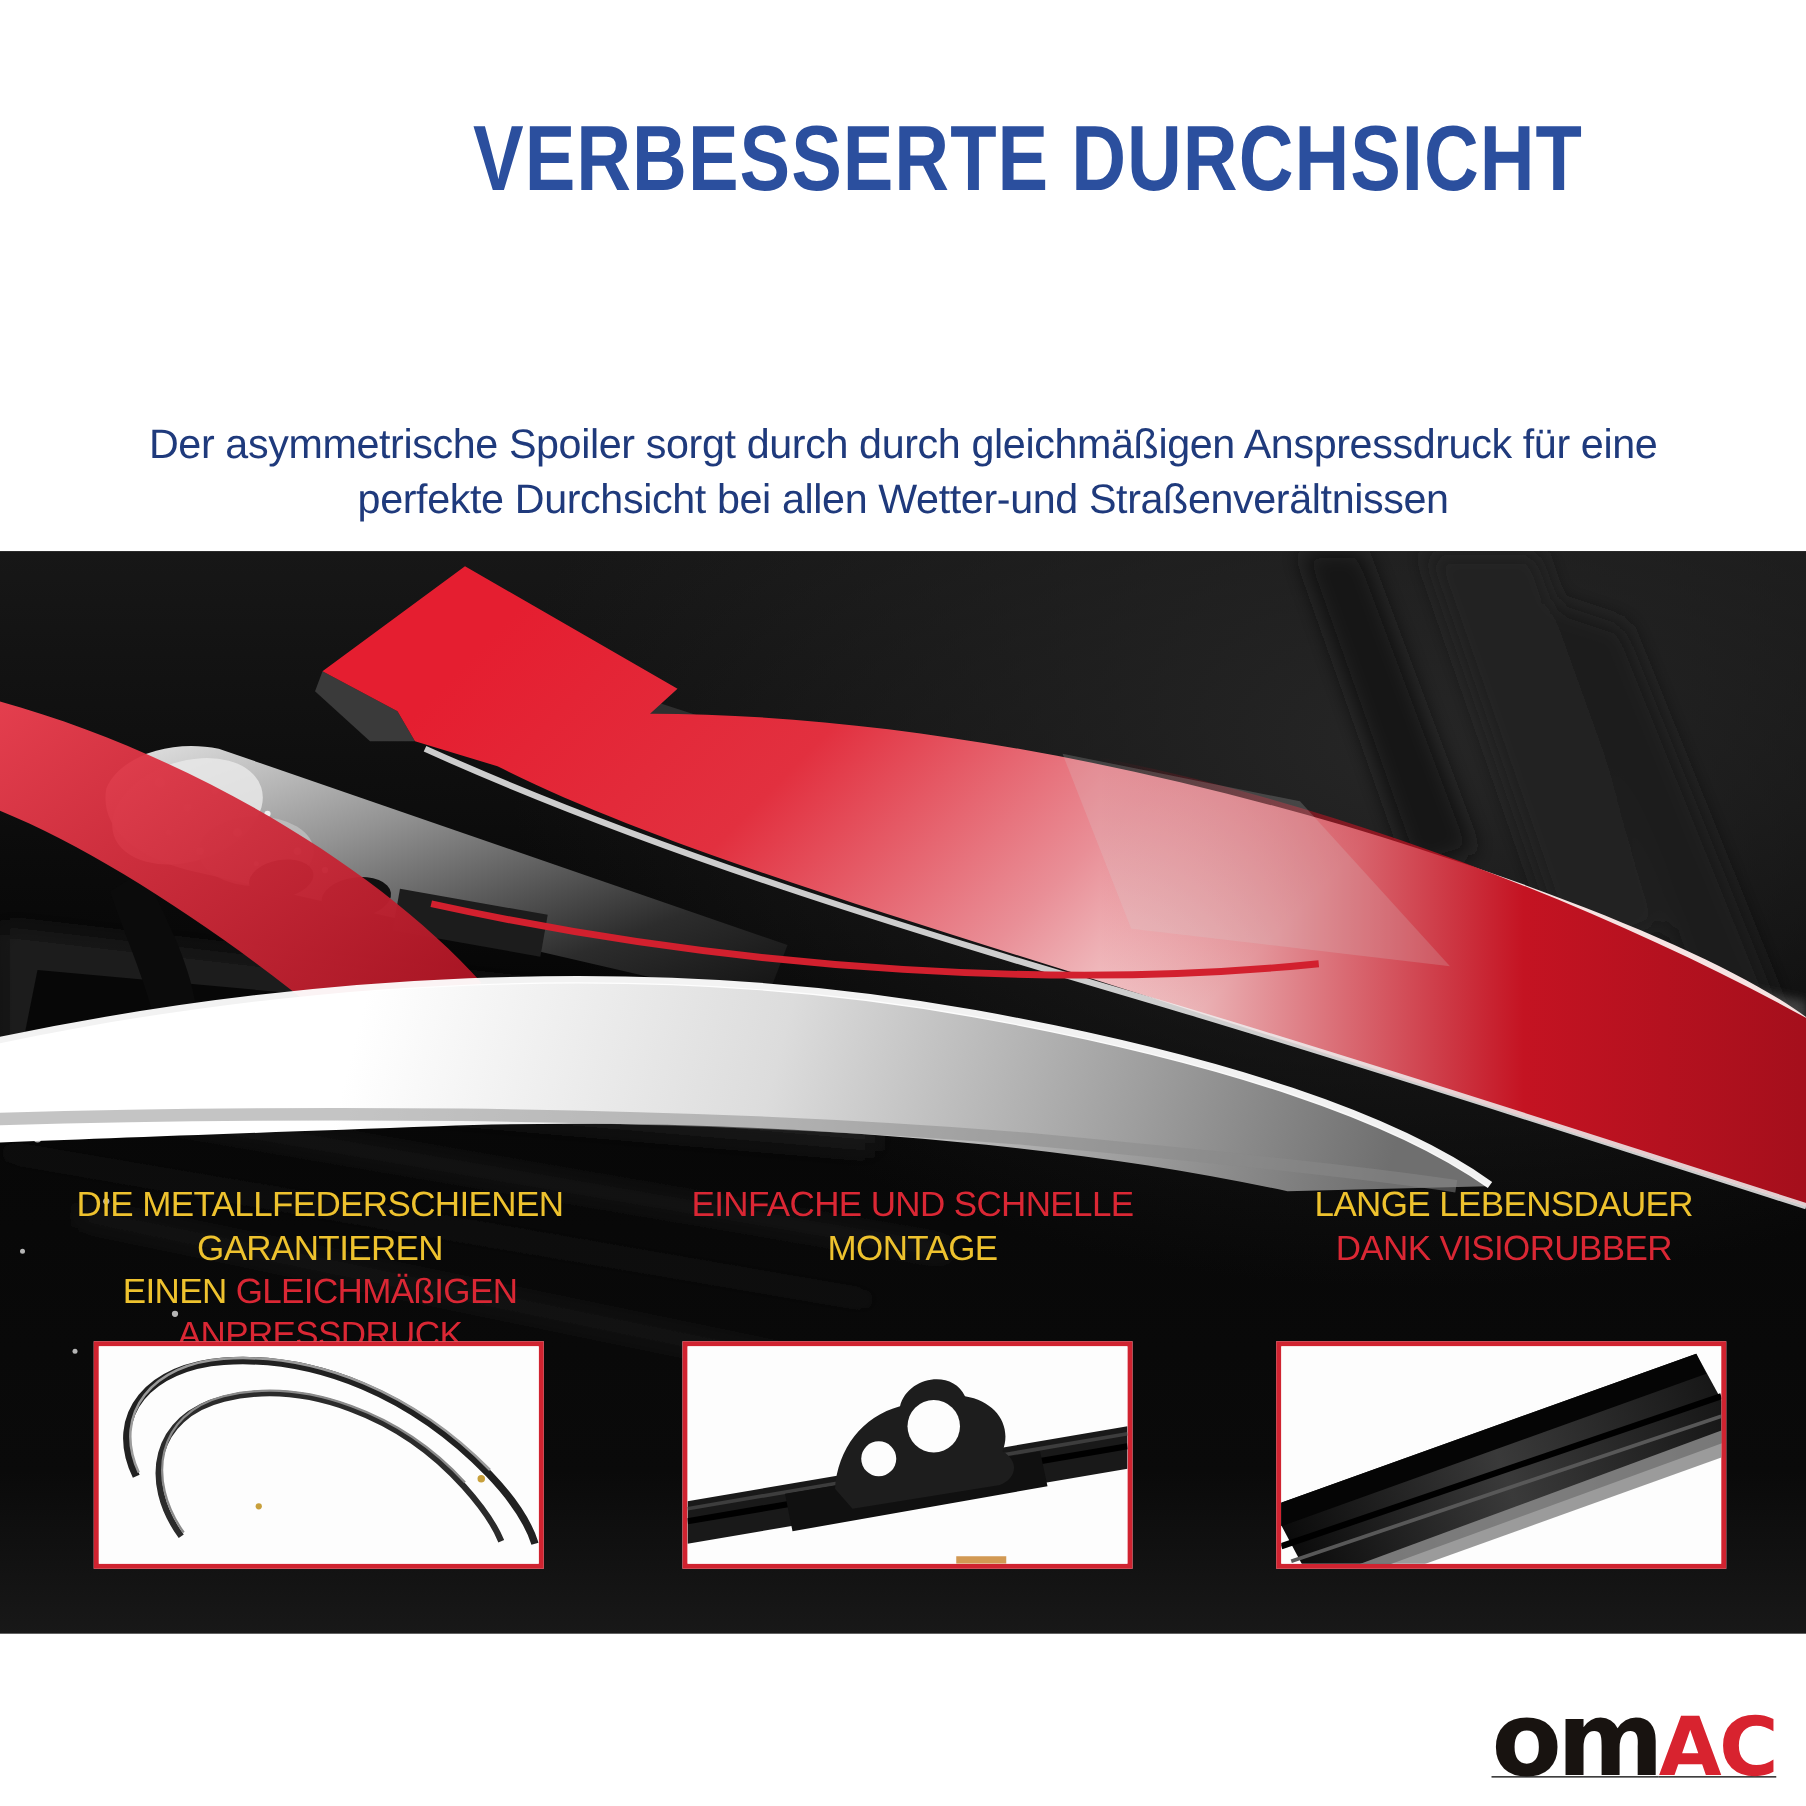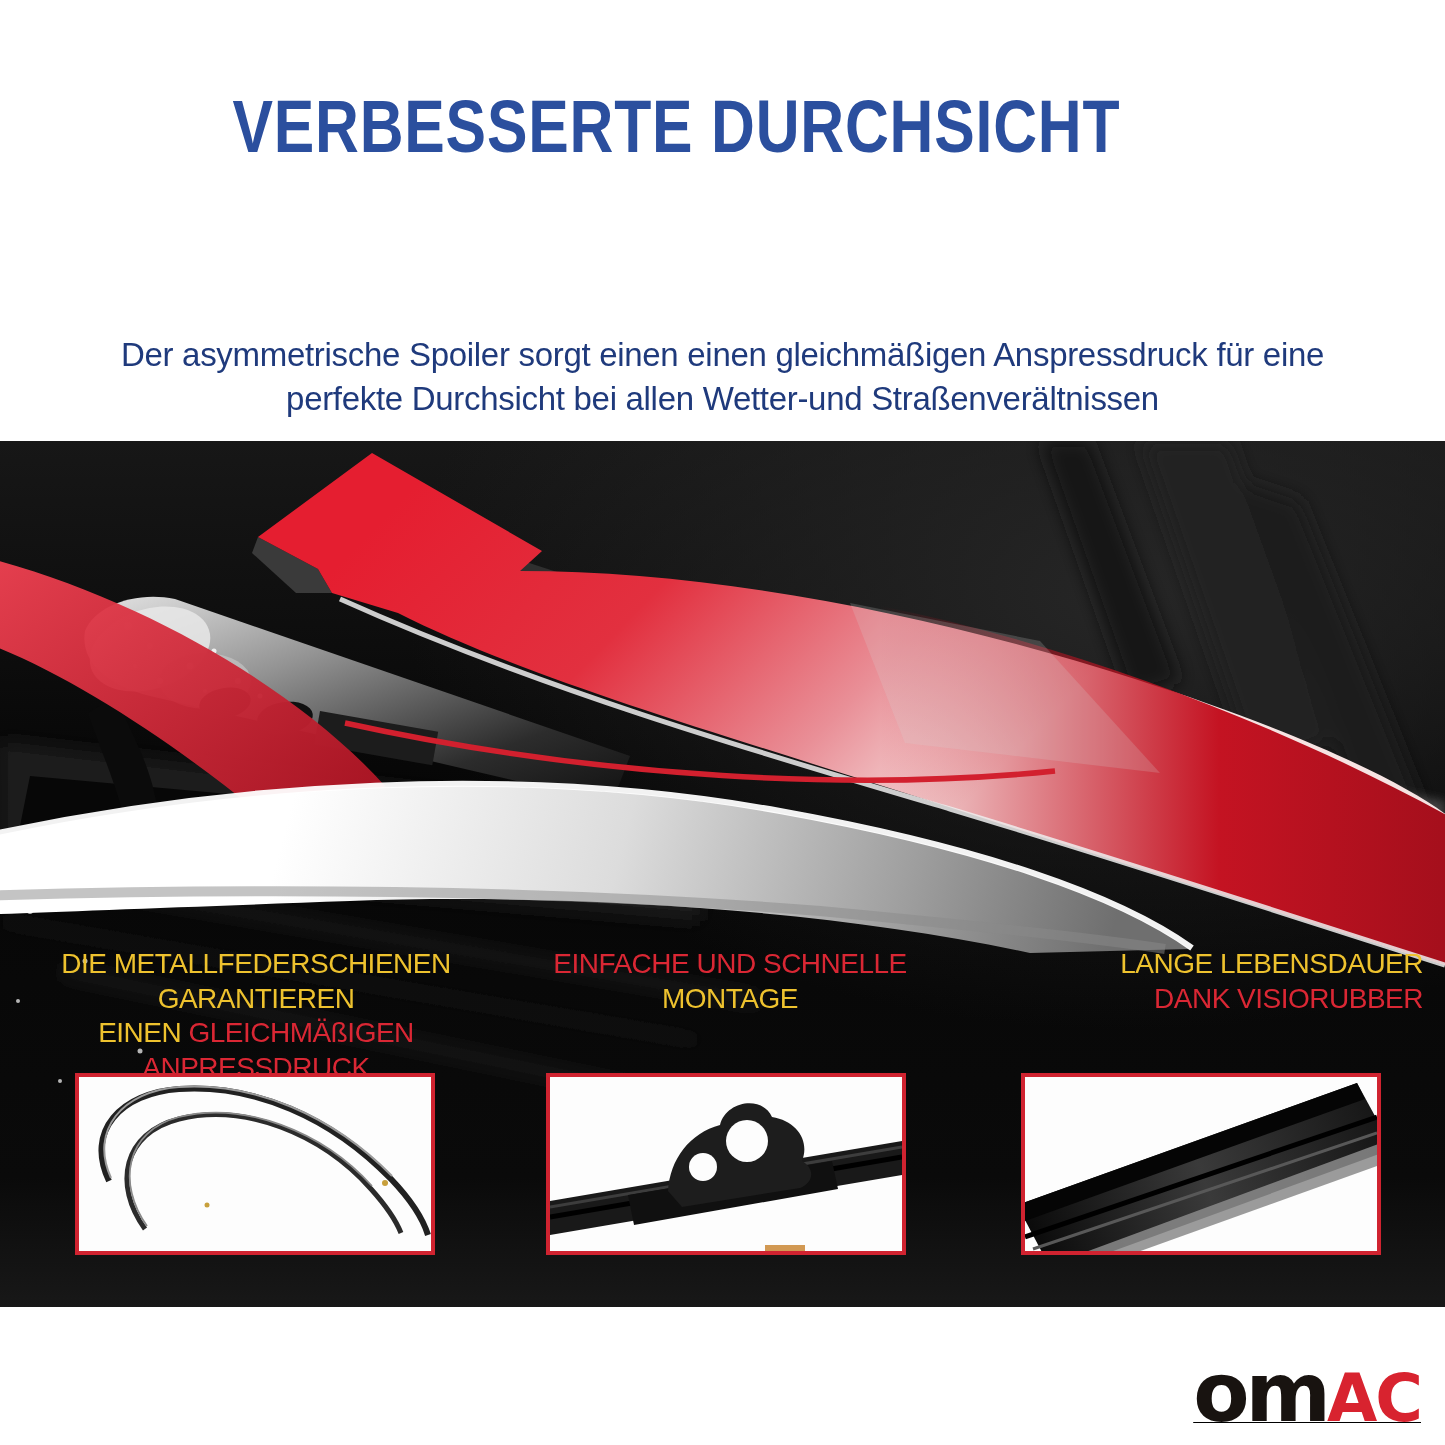--- a/index.html
+++ b/index.html
@@ -15,41 +15,41 @@
   }
   .badge-diamond::after{
     content:"";position:absolute;inset:7px;border:2px solid #e9e9e9;
   }
   .badge-label{
     position:absolute;left:0;top:74px;width:206px;text-align:center;
     color:#ffffff;font-weight:bold;font-style:italic;font-size:27px;line-height:1.06;
     transform:scaleX(.92);
   }
   
-  .title-wrap{position:absolute;left:0;top:84px;width:1352px;text-align:center;}
+  .title-wrap{position:absolute;left:12px;top:84px;width:1352px;text-align:right;}
   .title{
     display:inline-block;color:#2b4f9e;font-weight:bold;font-size:74px;
     letter-spacing:1px;transform:scaleX(.82);white-space:nowrap;
   }
   
   .intro{
     position:absolute;left:0;top:300px;width:1445px;text-align:center;
     color:#1f3a7c;font-size:33px;line-height:1.34;letter-spacing:-.3px;
   }
   .intro b{font-weight:normal;}
   
   .photo{position:absolute;left:0;top:441px;width:1445px;height:866px;background:#0a0a0a;}
   .photo svg.art{position:absolute;left:0;top:0;}
   
   .features{position:absolute;left:0;top:506px;width:1445px;}
   .feature{position:absolute;text-align:center;font-weight:normal;font-size:28px;
     line-height:1.24;letter-spacing:-.5px;}
   .feature.f-left{left:0;width:512px;}
   .feature.f-mid{left:518px;width:424px;}
-  .feature.f-right{left:983px;width:440px;text-align:right;}
+  .feature.f-right{left:983px;width:440px;}
   .fy{color:#eec22e;}
   .fr{color:#da2734;}
   
   .thumb{position:absolute;top:632px;width:352px;height:174px;border:4px solid #d02330;background:#ffffff;}
   .thumb.t1{left:75px;}
   .thumb.t2{left:546px;}
   .thumb.t3{left:1021px;}
   .thumb svg{display:block;}
   
   .footer{position:absolute;left:0;top:1307px;width:1445px;height:138px;background:#ffffff;}
@@ -60,21 +60,21 @@
 </head>
 <body>
 
 <div class="page">
 
 
   <div class="title-wrap">
     <span class="title">VERBESSERTE DURCHSICHT</span>
   </div>
 
-  <p class="intro"><span>Der </span><b>asymmetrische Spoiler</b><span> sorgt einen einen gleichmäßigen Anspressdruck für eine</span><br><span>perfekte Durchsicht bei allen Wetter-und Straßenverältnissen</span></p>
+  <p class="intro"><span>Der </span><b>asymmetrische Spoiler</b><span> sorgt durch durch gleichmäßigen Anspressdruck für eine</span><br><span>perfekte Durchsicht bei allen Wetter-und Straßenverältnissen</span></p>
 
   <div class="photo">
     <svg class="art" width="1445" height="866" viewBox="0 0 1445 866" aria-hidden="true">
       <defs>
         <linearGradient id="bgFade" x1="0" y1="0" x2="0" y2="1">
           <stop offset="0" stop-color="#171717"></stop>
           <stop offset="0.4" stop-color="#060606"></stop>
           <stop offset="0.85" stop-color="#0a0a0a"></stop>
           <stop offset="1" stop-color="#181818"></stop>
         </linearGradient>

